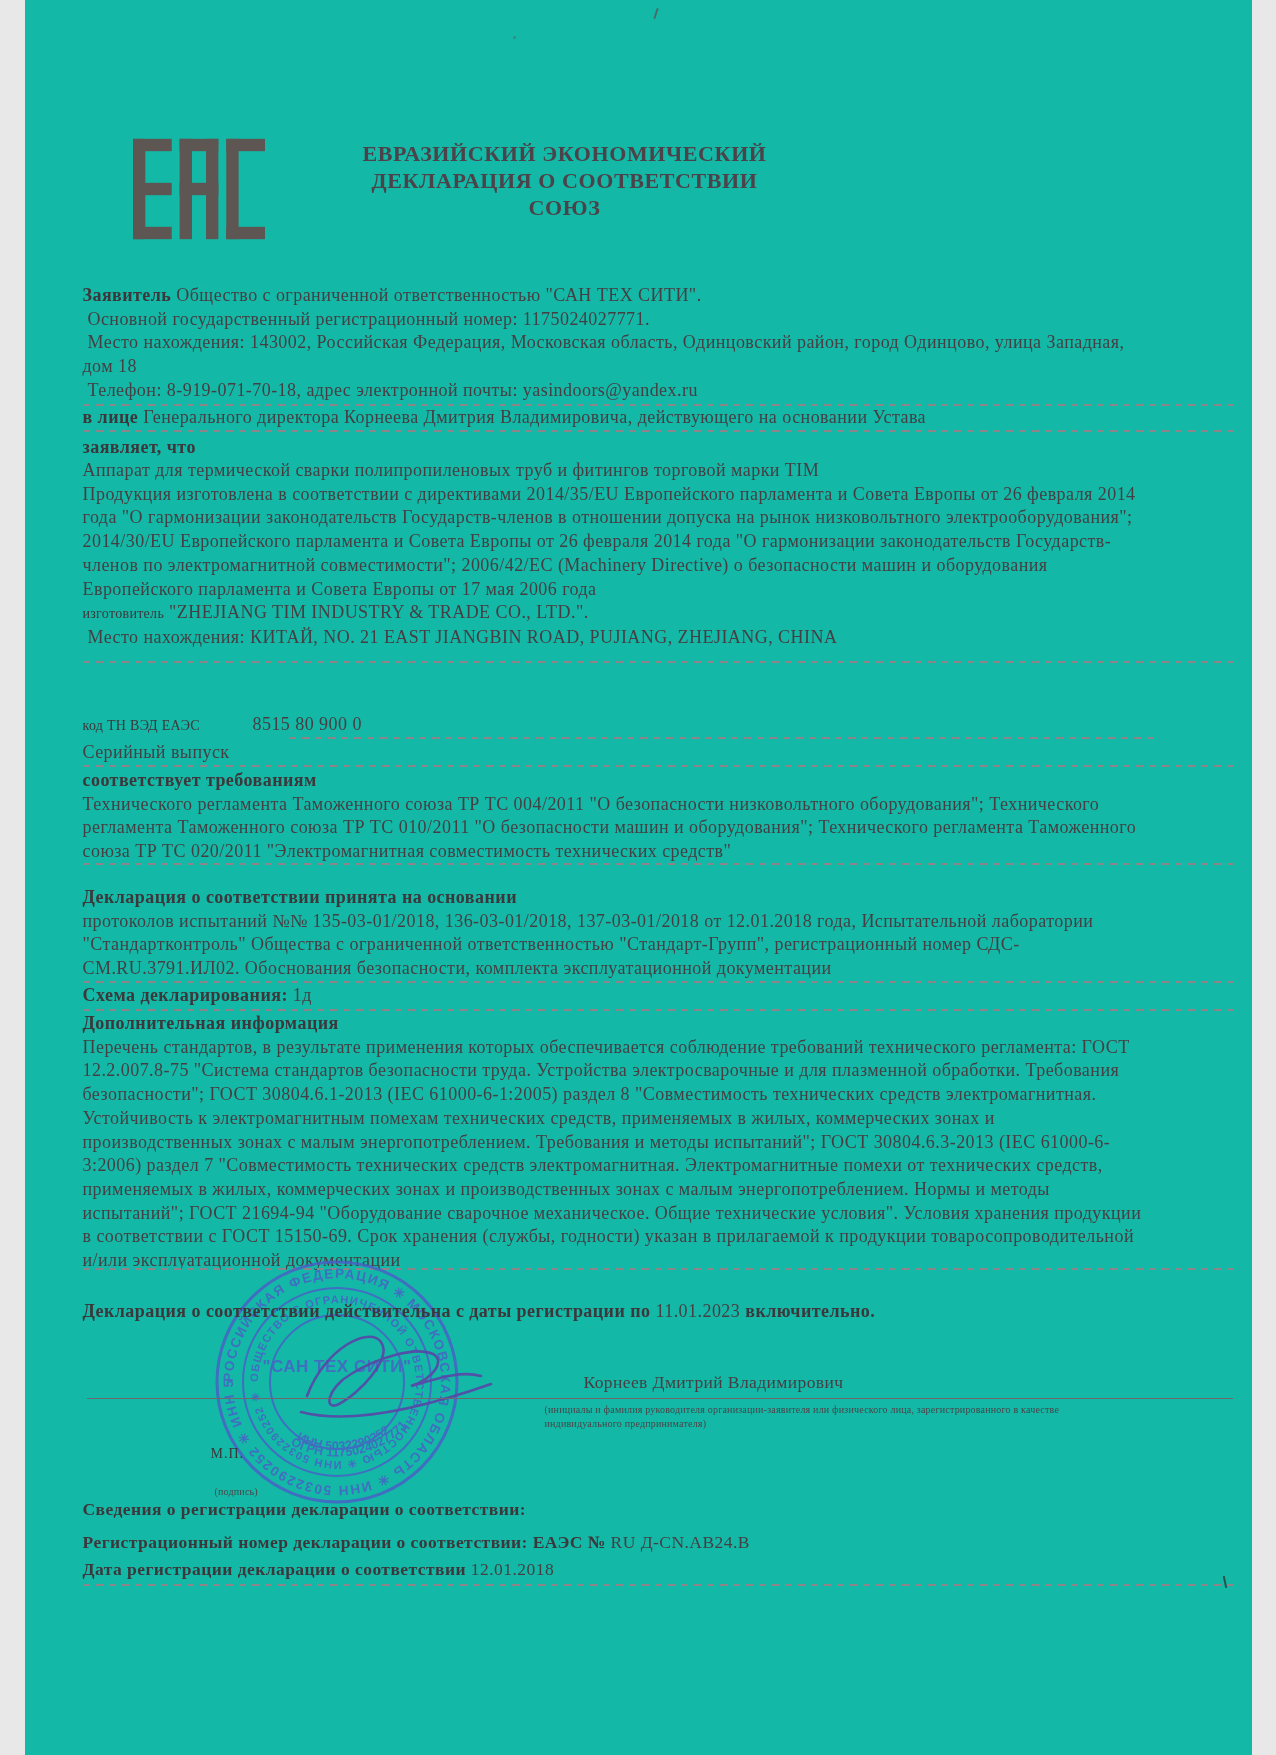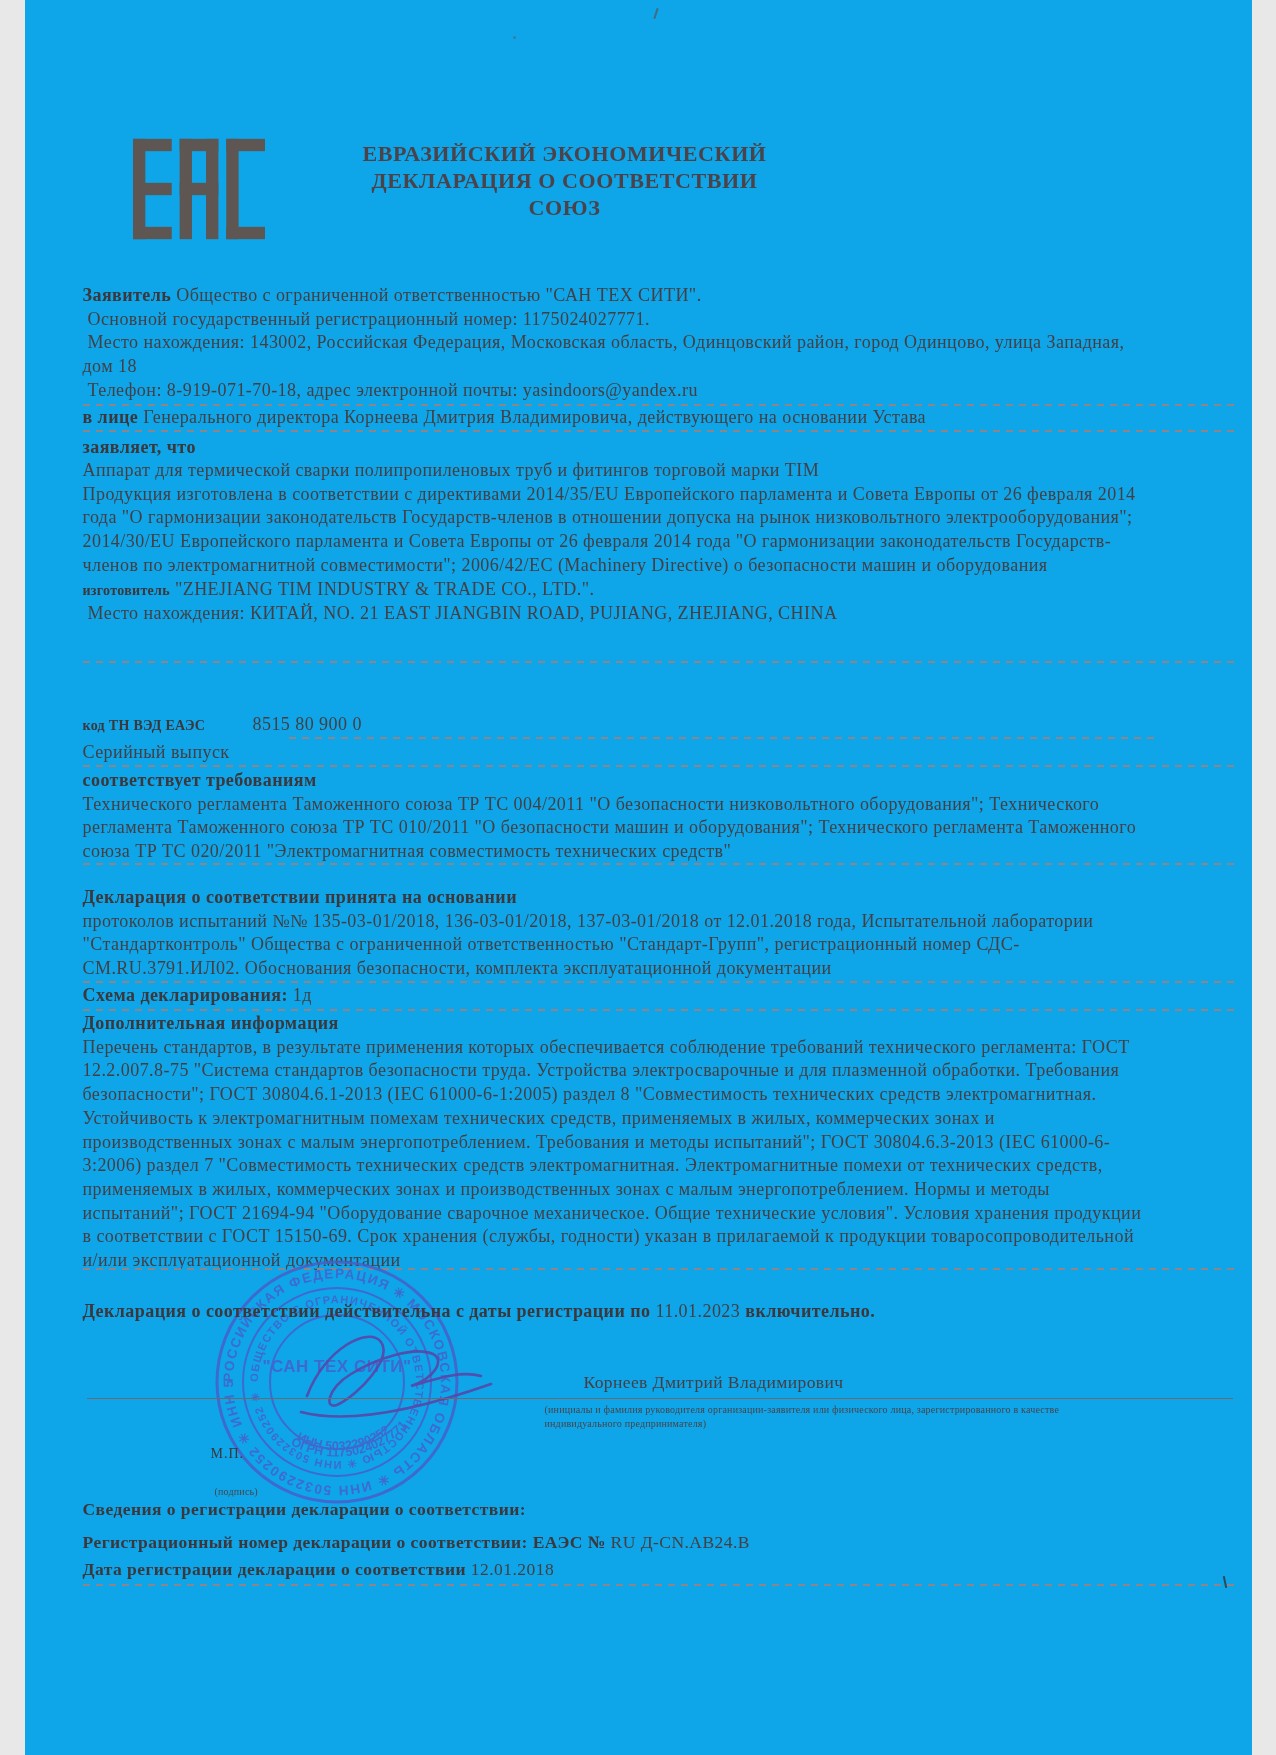--- a/index.html
+++ b/index.html
@@ -1,25 +1,25 @@
 <!DOCTYPE html>
 <html lang="ru"><head>
 <meta charset="utf-8">
 <style>
   html,body{margin:0;padding:0;background:#e8e8e8;}
   .page{
     position:relative;width:1227px;height:1755px;margin:0 auto;
-    background:#0ea5e9;overflow:hidden;
+    background:#14b8a6;overflow:hidden;
     font-family:"Liberation Serif","DejaVu Serif",serif;
     color:#423c40;
   }
   .abs{position:absolute;}
   .ln{line-height:23.7px;font-size:18px;letter-spacing:.45px;white-space:pre;color:#453f43;}
   .b{font-weight:bold;color:#3c373b;}
-  .smlabel{font-weight:bold;font-size:14px;letter-spacing:.3px;color:#3c373b;}
+  .smlabel{font-weight:normal;font-size:14px;letter-spacing:.3px;color:#3c373b;}
   .dashed{height:2px;background:repeating-linear-gradient(90deg,#8d8589 0 7px,transparent 7px 13px);}
   .title{font-weight:bold;font-size:22px;line-height:27px;letter-spacing:.6px;color:#4b4349;text-align:center;white-space:pre;}
   .cap{font-size:10px;letter-spacing:.2px;color:#4a4448;white-space:pre;}
   .solidline{border-top:1.6px solid #6f686c;height:0;}
   .mp{font-weight:normal;font-size:14px;letter-spacing:1px;color:#3c373b;}
   .name{font-size:17.5px;letter-spacing:.4px;color:#453f43;white-space:pre;margin-left:39px;}
   .stamp{opacity:.82;}
   .sig{opacity:.9;}
   .artifact{position:absolute;background:#5a5558;}
 </style>
@@ -74,20 +74,21 @@
   <div class="abs dashed" style="left:58px;top:430px;width:1154px;"></div>
 
   <div class="abs ln b" style="left:58px;top:436px;">заявляет, что</div>
 
   <div class="abs" style="left:58px;top:459px;">
     <div class="ln">Аппарат для термической сварки полипропиленовых труб и фитингов торговой марки TIM</div>
     <div class="ln">Продукция изготовлена в соответствии с директивами 2014/35/EU Европейского парламента и Совета Европы от 26 февраля 2014</div>
     <div class="ln">года "О гармонизации законодательств Государств-членов в отношении допуска на рынок низковольтного электрооборудования";</div>
     <div class="ln">2014/30/EU Европейского парламента и Совета Европы от 26 февраля 2014 года "О гармонизации законодательств Государств-</div>
     <div class="ln">членов по электромагнитной совместимости"; 2006/42/EC (Machinery Directive) о безопасности машин и оборудования</div>
+    <div class="ln">Европейского парламента и Совета Европы от 17 мая 2006 года</div>
     <div class="ln"><span class="smlabel">изготовитель</span><span> "ZHEJIANG TIM INDUSTRY &amp; TRADE CO., LTD.".</span></div>
     <div class="ln"> Место нахождения: КИТАЙ, NO. 21 EAST JIANGBIN ROAD, PUJIANG, ZHEJIANG, CHINA</div>
   </div>
 
   <div class="abs dashed" style="left:58px;top:661px;width:1154px;"></div>
 
   <div class="abs smlabel" style="left:58px;top:718px;">код ТН ВЭД ЕАЭС</div>
   <div class="abs ln" style="left:228px;top:713px;">8515 80 900 0</div>
   <div class="abs dashed" style="left:264px;top:737px;width:866px;"></div>
   <div class="abs ln" style="left:58px;top:741px;">Серийный выпуск</div>

